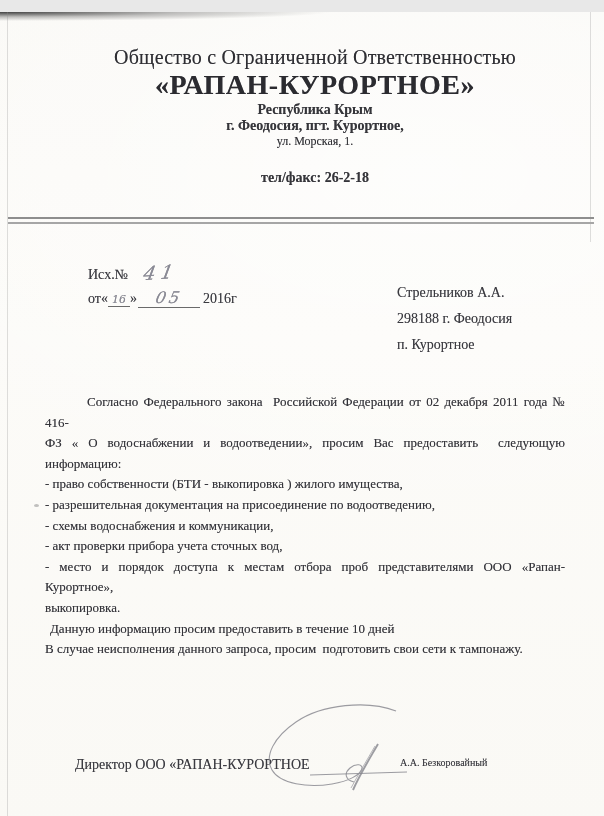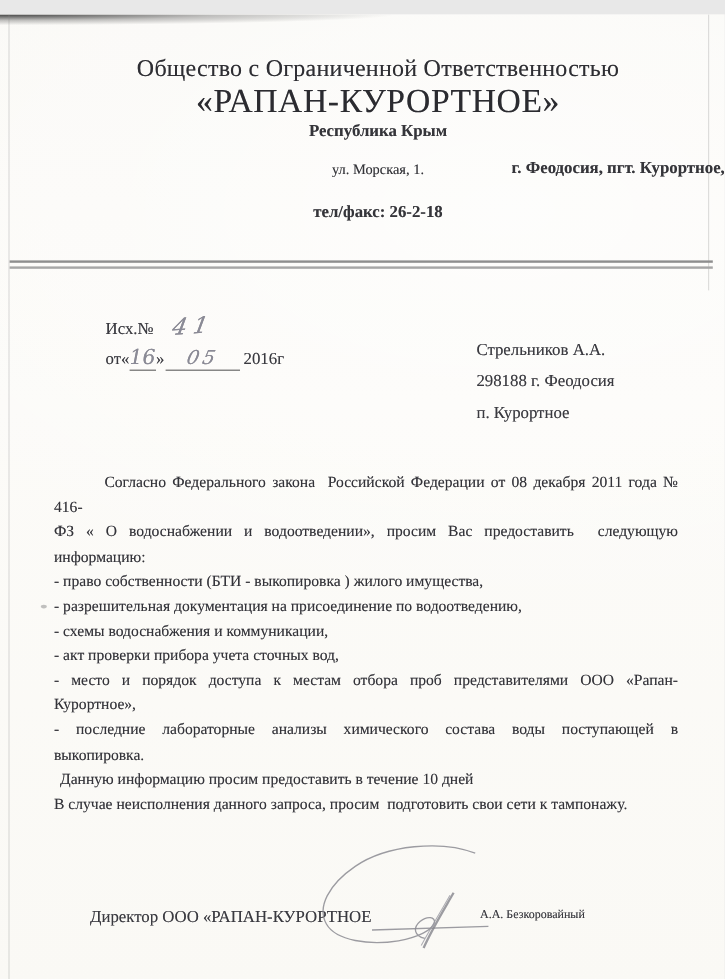--- a/index.html
+++ b/index.html
@@ -18,35 +18,35 @@
   
   .top-smudge{position:absolute;left:0;top:0;width:330px;height:10px;
     background:radial-gradient(ellipse 330px 9px at 0 0, rgba(35,35,35,.85), rgba(80,80,80,.35) 55%, rgba(120,120,120,0) 100%);}
   .left-edge{position:absolute;left:7px;top:0;bottom:0;width:1px;background:rgba(140,140,140,.28);}
   .right-edge{position:absolute;left:590px;top:0;height:230px;width:1px;background:rgba(150,150,150,.30);}
   .speck{position:absolute;left:34px;top:492px;width:5px;height:3px;background:rgba(120,120,120,.45);border-radius:50%;}
 
   
   .letterhead{position:absolute;left:26px;top:0;width:578px;text-align:center;}
   .org-type{position:absolute;left:0;top:34px;width:100%;font-size:20px;letter-spacing:.2px;color:#2e2e33;}
-  .org-name{position:absolute;left:0;top:57px;width:100%;font-size:28px;font-weight:normal;letter-spacing:.5px;color:#2b2b30;}
+  .org-name{position:absolute;left:0;top:57px;width:100%;font-size:28px;font-weight:bold;letter-spacing:.5px;color:#2b2b30;}
   .addr1{position:absolute;left:0;top:90px;width:100%;font-size:14px;font-weight:bold;}
-  .addr2{position:absolute;left:0;top:121px;width:100%;font-size:14px;font-weight:bold;text-align:right;}
+  .addr2{position:absolute;left:0;top:106px;width:100%;font-size:14px;font-weight:bold;}
   .addr3{position:absolute;left:0;top:122px;width:100%;font-size:12px;font-weight:normal;}
   .phone{position:absolute;left:0;top:158px;width:100%;font-size:14px;font-weight:bold;}
 
   .rule{position:absolute;left:8px;right:10px;top:205px;height:3px;
     border-top:2px solid #8e8e8e;border-bottom:2px solid #a6a6a6;}
 
   
   .ref{position:absolute;left:88px;top:249px;font-size:14px;color:#3a3a40;}
   .ref-row{height:27px;}
   .hw{font-family:"DejaVu Serif", serif;font-style:italic;color:#8a8a96;}
   .hw-num{display:inline-block;font-size:19px;letter-spacing:5px;transform:skewX(-14deg) rotate(-4deg);margin-left:16px;}
-  .hw-day{display:inline-block;width:22px;font-size:17px;text-align:left;border-bottom:1px solid #6a6a6a;transform:translateY(0px);}
+  .hw-day{display:inline-block;width:22px;font-size:11px;text-align:center;border-bottom:1px solid #6a6a6a;transform:translateY(0px);}
   .blank-month{display:inline-block;width:62px;text-align:center;border-bottom:1px solid #6a6a6a;margin:0 3px 0 1px;}
   .blank-month .hw-m{font-size:16px;letter-spacing:3px;display:inline-block;transform:skewX(-12deg);}
 
   
   .recipient{position:absolute;left:397px;top:268px;font-size:14px;line-height:26px;color:#3a3a40;}
 
   
   .body-block{position:absolute;left:45px;top:380px;width:520px;font-size:13px;color:#34343a;}
   .bline{min-height:20.6px;line-height:20.6px;white-space:pre-wrap;}
   .jline{text-align:justify;text-align-last:justify;}
@@ -84,30 +84,29 @@
     <div class="ref-row"><span>от«</span><span class="hw hw-day">16</span><span>»</span><span class="blank-month"><span class="hw hw-m">05</span></span><span>2016г</span></div>
   </div>
 
   <div class="recipient">
     <div>Стрельников А.А.</div>
     <div>298188 г. Феодосия</div>
     <div>п. Курортное</div>
   </div>
 
   <div class="body-block">
-    <div class="bline jline indent">Согласно Федерального закона  Российской Федерации от 08 декабря 2011 года № 416-</div>
+    <div class="bline jline indent">Согласно Федерального закона  Российской Федерации от 02 декабря 2011 года № 416-</div>
     <div class="bline jline">ФЗ « О водоснабжении и водоотведении», просим Вас предоставить  следующую</div>
     <div class="bline">информацию:</div>
     <div class="bline">- право собственности (БТИ - выкопировка ) жилого имущества,</div>
     <div class="bline">- разрешительная документация на присоединение по водоотведению,</div>
     <div class="bline">- схемы водоснабжения и коммуникации,</div>
     <div class="bline">- акт проверки прибора учета сточных вод,</div>
     <div class="bline jline">- место и порядок доступа к местам отбора проб представителями ООО «Рапан-</div>
     <div class="bline">Курортное»,</div>
-    <div class="bline jline">- последние лабораторные анализы химического состава воды поступающей в</div>
     <div class="bline">выкопировка.</div>
     <div class="bline indent-sm">Данную информацию просим предоставить в течение 10 дней</div>
     <div class="bline">В случае неисполнения данного запроса, просим  подготовить свои сети к тампонажу.</div>
   </div>
 
   <div class="sig-pos">Директор ООО «РАПАН-КУРОРТНОЕ</div>
   <svg class="scribble" viewBox="0 0 165 100" xmlns="http://www.w3.org/2000/svg">
     <path d="M 146 13 C 118 2 72 6 46 24 C 24 39 14 58 22 72 C 30 86 58 90 82 86 C 99 83 110 77 112 71 C 113 66 106 65 100 70 C 94 75 95 82 104 84" fill="none" stroke="#8b8b92" stroke-width="1.1" opacity="0.85"></path>
     <path d="M 60 77 L 157 74" fill="none" stroke="#8b8b92" stroke-width="1.1" opacity="0.85"></path>
     <path d="M 128 46 C 120 60 110 76 103 92" fill="none" stroke="#84848c" stroke-width="1.9" opacity="0.8"></path>

